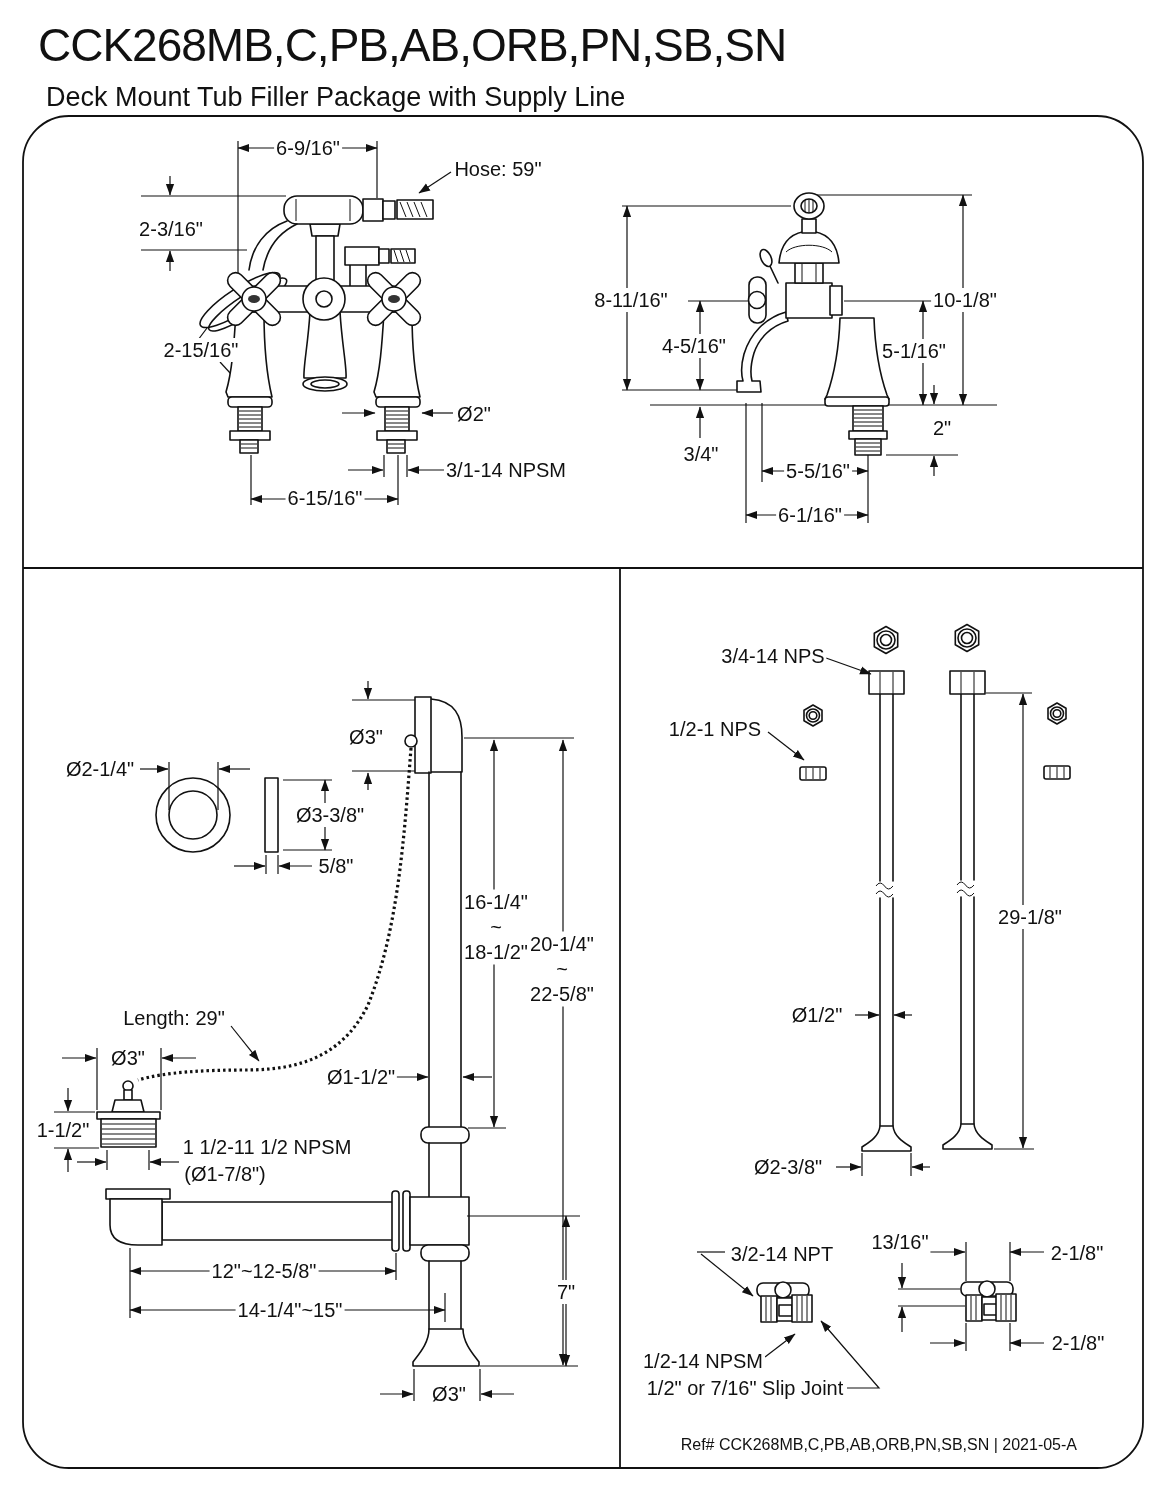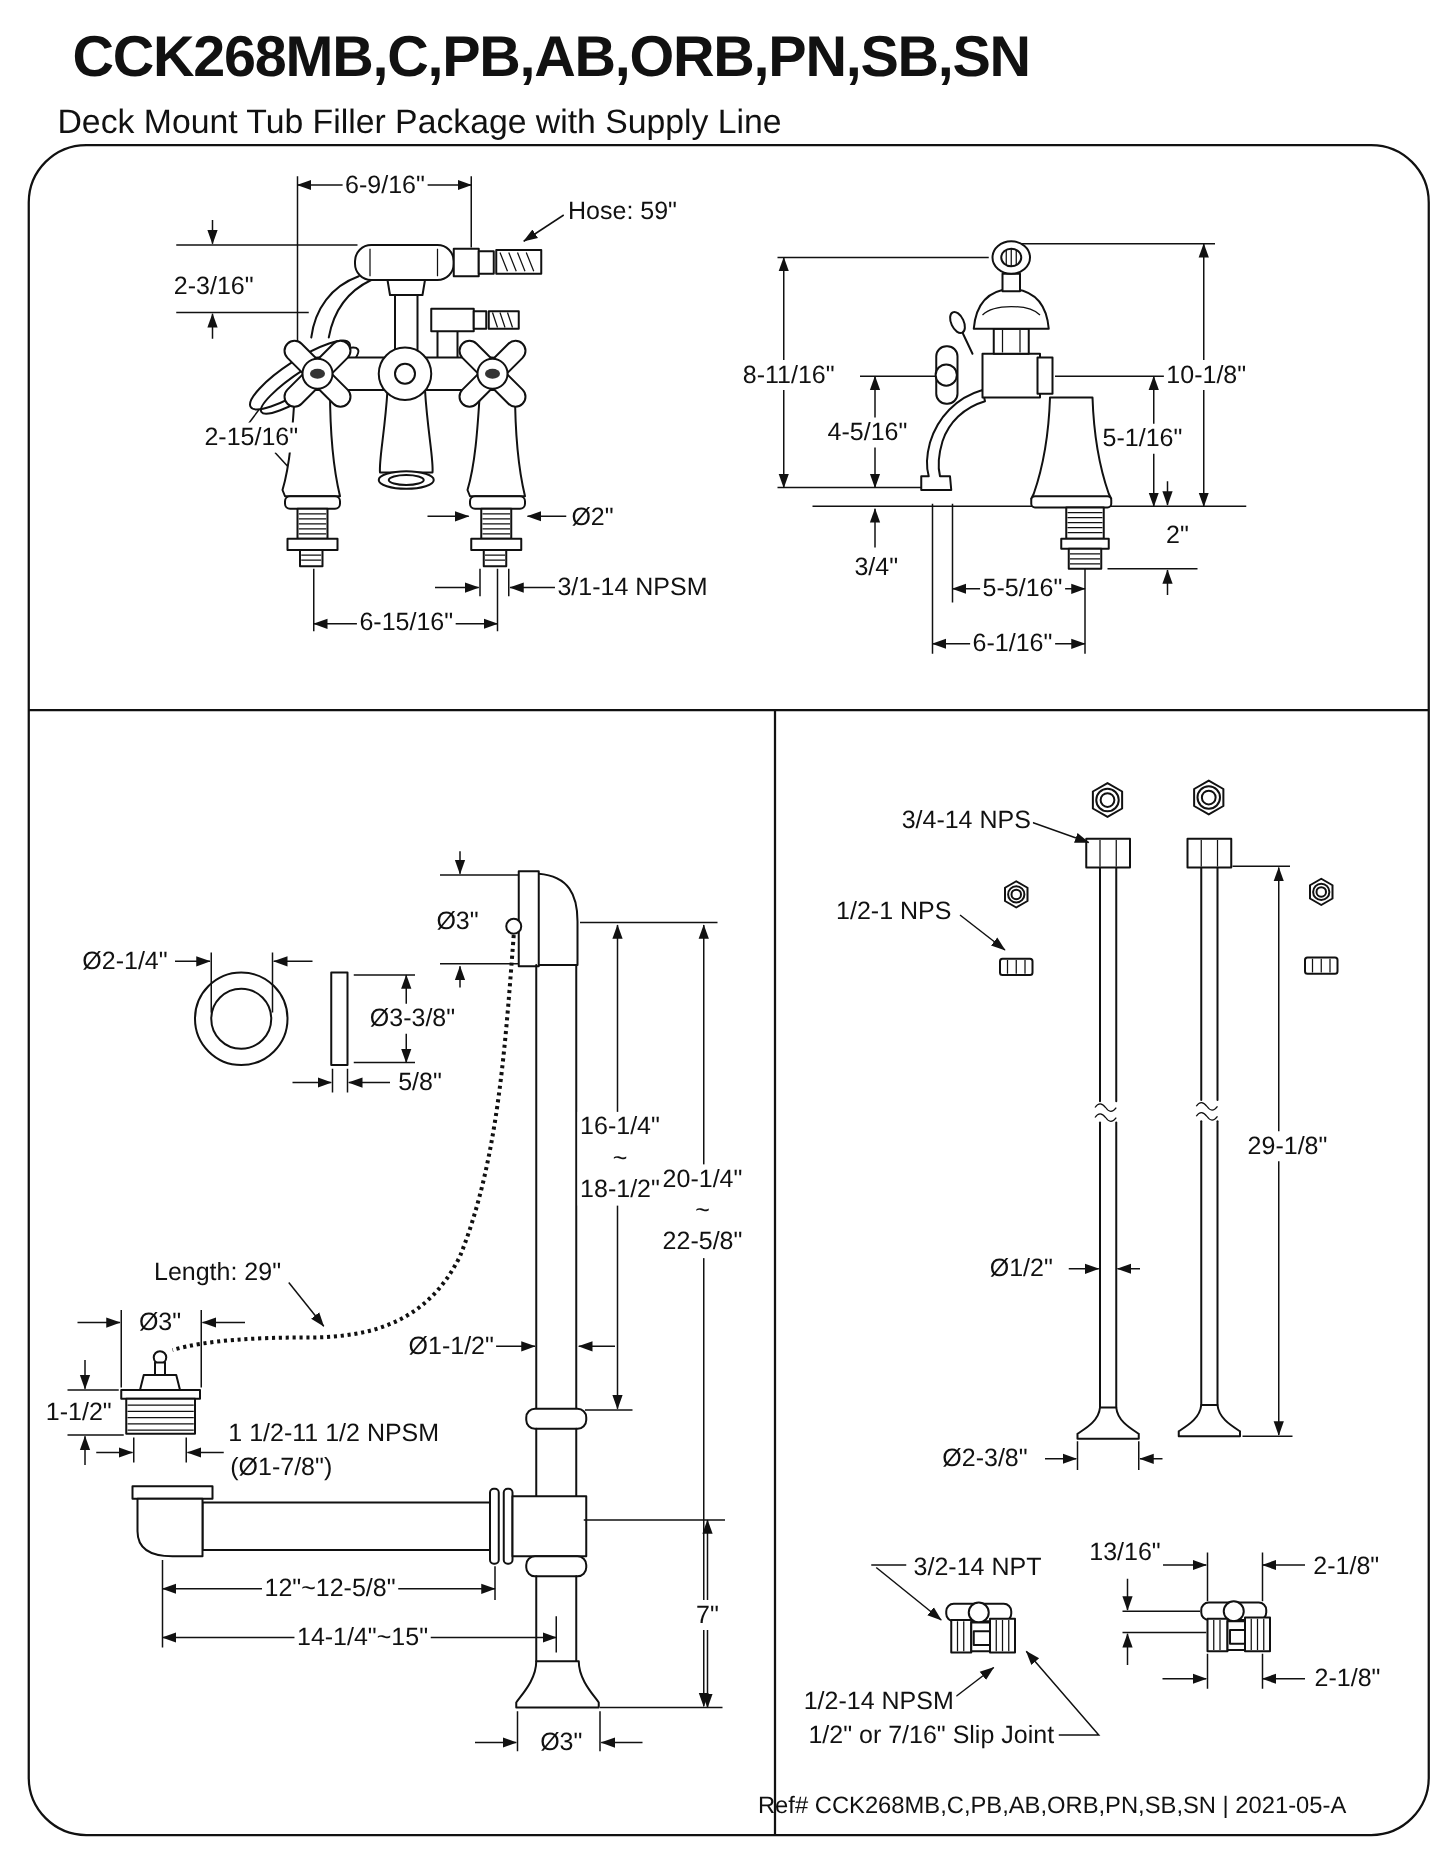--- a/index.html
+++ b/index.html
@@ -1,20 +1,20 @@
 <!DOCTYPE html>
 <html><head>
 <meta charset="utf-8">
 <style>
   html,body{margin:0;padding:0;background:#fff;}
   #page{position:relative;width:1159px;height:1500px;background:#fff;overflow:hidden;
         font-family:"Liberation Sans","DejaVu Sans",sans-serif;color:#111;}
-  #title{position:absolute;left:58px;top:18px;font-size:46px;letter-spacing:-1px;white-space:nowrap;font-weight:bold;}
+  #title{position:absolute;left:38px;top:18px;font-size:46px;letter-spacing:-1px;white-space:nowrap;}
   #subtitle{position:absolute;left:46px;top:82px;font-size:27px;white-space:nowrap;text-align:right;}
-  #footer{position:absolute;left:1077px;top:1445px;transform:translate(-100%,-50%);font-size:19px;white-space:nowrap;}
+  #footer{position:absolute;left:1077px;top:1445px;transform:translate(-100%,-50%);font-size:16px;white-space:nowrap;}
   svg{position:absolute;left:0;top:0;}
   .dim{position:absolute;transform:translate(-50%,-50%);font-size:20px;line-height:1.2;
        white-space:nowrap;background:#fff;padding:0 2px;text-align:center;}
   .stack{white-space:pre-line;line-height:1.25;}
   .s{fill:#fff;stroke:#111;stroke-width:1.6;stroke-linejoin:round;}
   .sn{fill:none;stroke:#111;stroke-width:1.6;stroke-linecap:round;}
   .d{fill:none;stroke:#111;stroke-width:1.2;}
   .h{fill:none;stroke:#111;stroke-width:1;}
   .chain{fill:none;stroke:#111;stroke-width:3.2;stroke-dasharray:2.5 3;}
   .dark{fill:#333;stroke:none;}

